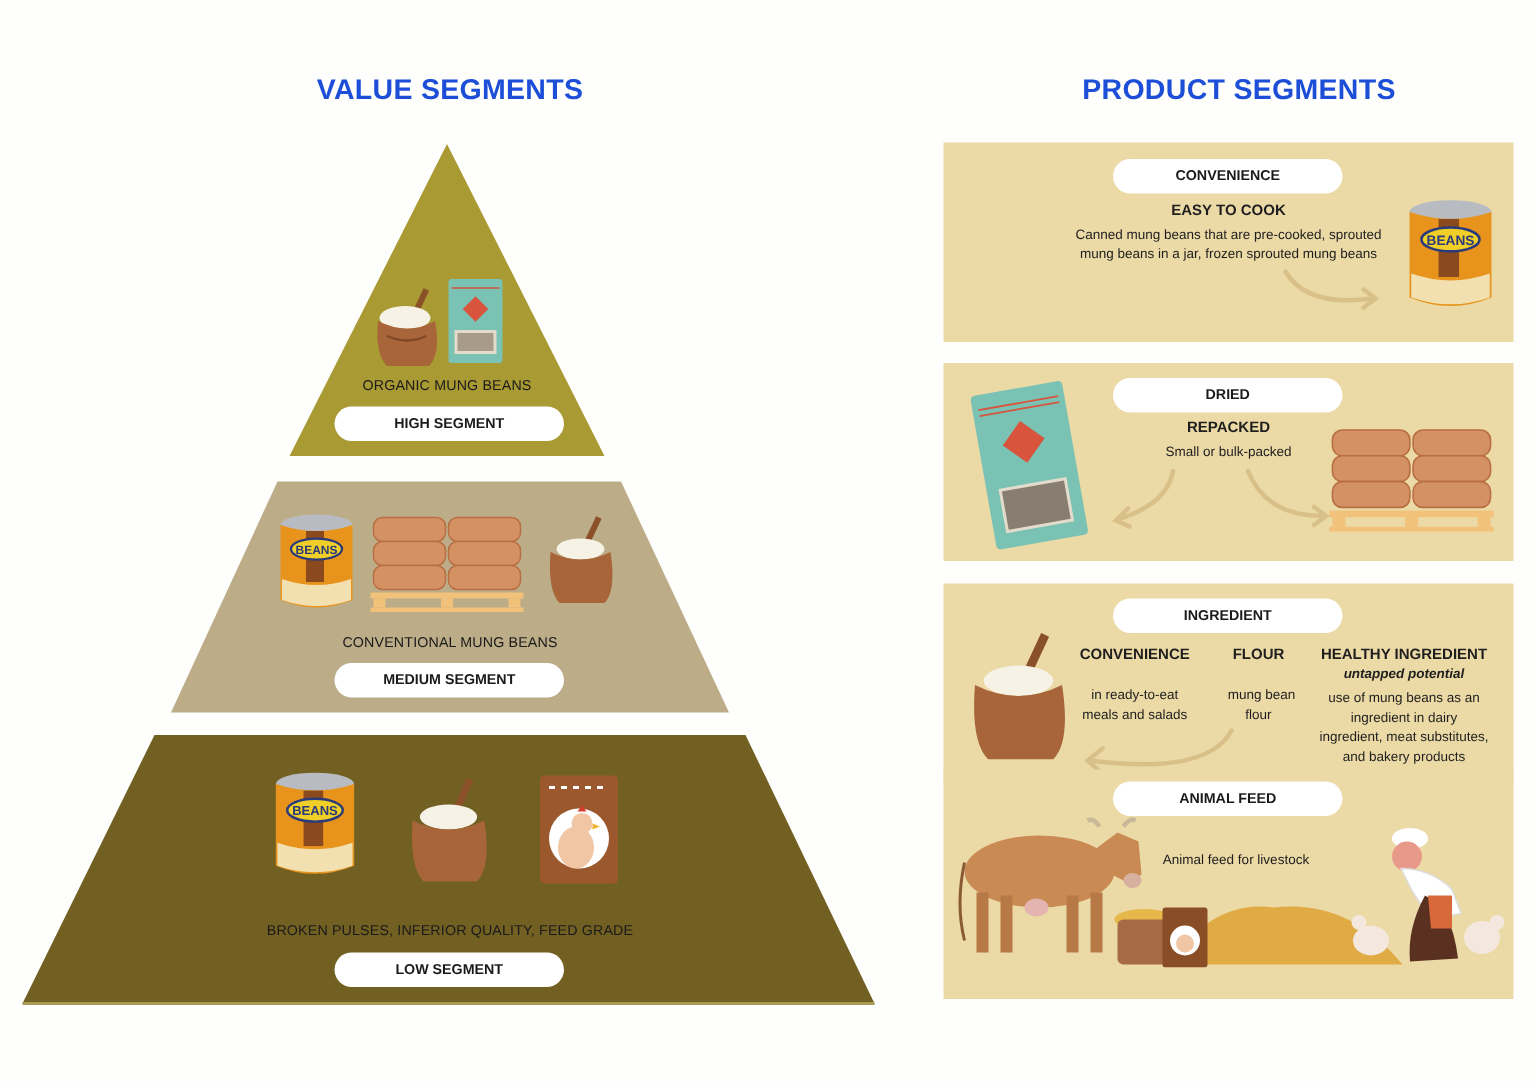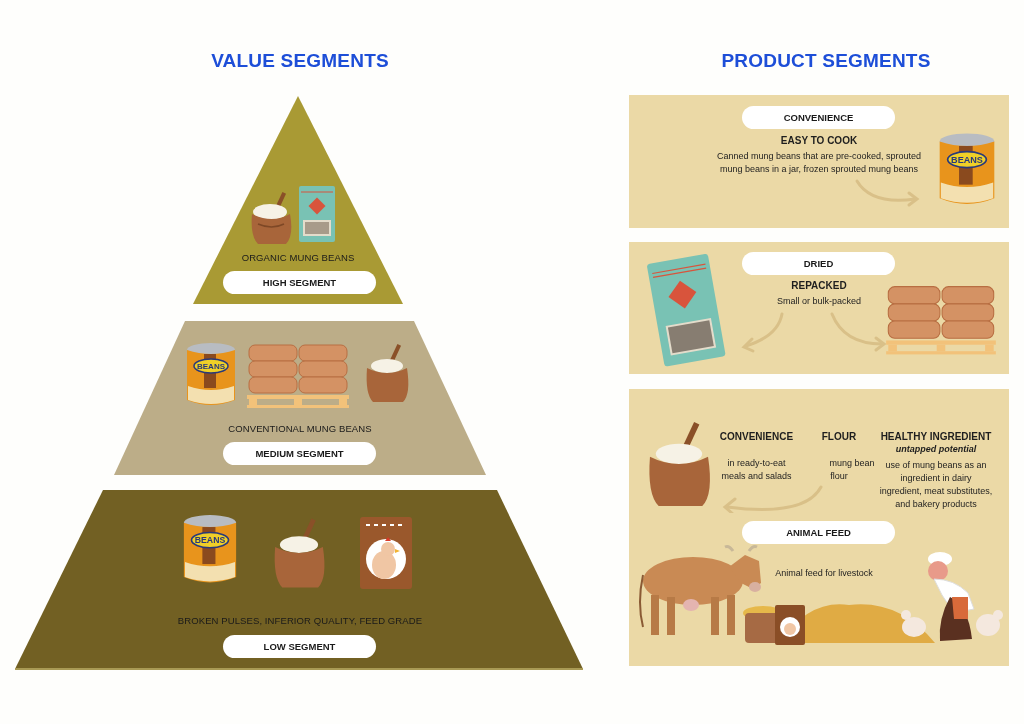--- a/index.html
+++ b/index.html
@@ -155,31 +155,32 @@
     </g>
     <rect x="2" y="52" width="102" height="4" fill="#f2c27a"></rect>
     <rect x="4" y="56" width="8" height="6" fill="#f2c27a"></rect>
       <rect x="49" y="56" width="8" height="6" fill="#f2c27a"></rect>
       <rect x="94" y="56" width="8" height="6" fill="#f2c27a"></rect>
     <rect x="2" y="62" width="102" height="3" fill="#f2c27a"></rect>
   </svg>
 </div>
 
 <div class="panel" style="top:389px;height:133px;">
+  <div class="abs pill" style="left:113px;top:10px;width:153px;height:23px;">INGREDIENT</div>
   <svg class="abs" style="left:14px;top:30px;" width="72" height="90" viewBox="0 0 48 62">
     <rect x="30" y="2" width="4" height="20" fill="#8a5028" transform="rotate(25 32 12)"></rect>
     <ellipse cx="24" cy="24" rx="16" ry="7" fill="#f6f2e6"></ellipse>
     <path d="M4 26 Q2 52 10 60 L40 60 Q48 52 44 26 Q24 36 4 26Z" fill="#a8653a"></path>
   </svg>
   <div class="abs ptitle" style="left:80px;top:42px;width:95px;">CONVENIENCE</div>
   <div class="abs ptext" style="left:80px;top:68px;width:95px;">in ready-to-eat</div>
   <div class="abs ptext" style="left:80px;top:81px;width:95px;">meals and salads</div>
 
   <div class="abs ptitle" style="left:175px;top:42px;width:70px;">FLOUR</div>
-  <div class="abs ptext" style="left:188px;top:68px;width:70px;">mung bean</div>
+  <div class="abs ptext" style="left:177px;top:68px;width:70px;">mung bean</div>
   <div class="abs ptext" style="left:175px;top:81px;width:70px;">flour</div>
 
   <div class="abs ptitle" style="left:242px;top:42px;width:130px;">HEALTHY INGREDIENT</div>
   <div class="abs ptext italic" style="left:242px;top:54px;width:130px;">untapped potential</div>
   <div class="abs ptext" style="left:242px;top:70px;width:130px;text-align:center;">use of mung beans as an</div>
   <div class="abs ptext" style="left:242px;top:83px;width:130px;">ingredient in dairy</div>
   <div class="abs ptext" style="left:232px;top:96px;width:150px;">ingredient, meat substitutes,</div>
   <div class="abs ptext" style="left:242px;top:109px;width:130px;">and bakery products</div>
 
   <svg class="abs" style="left:88px;top:96px;" width="110" height="36">

